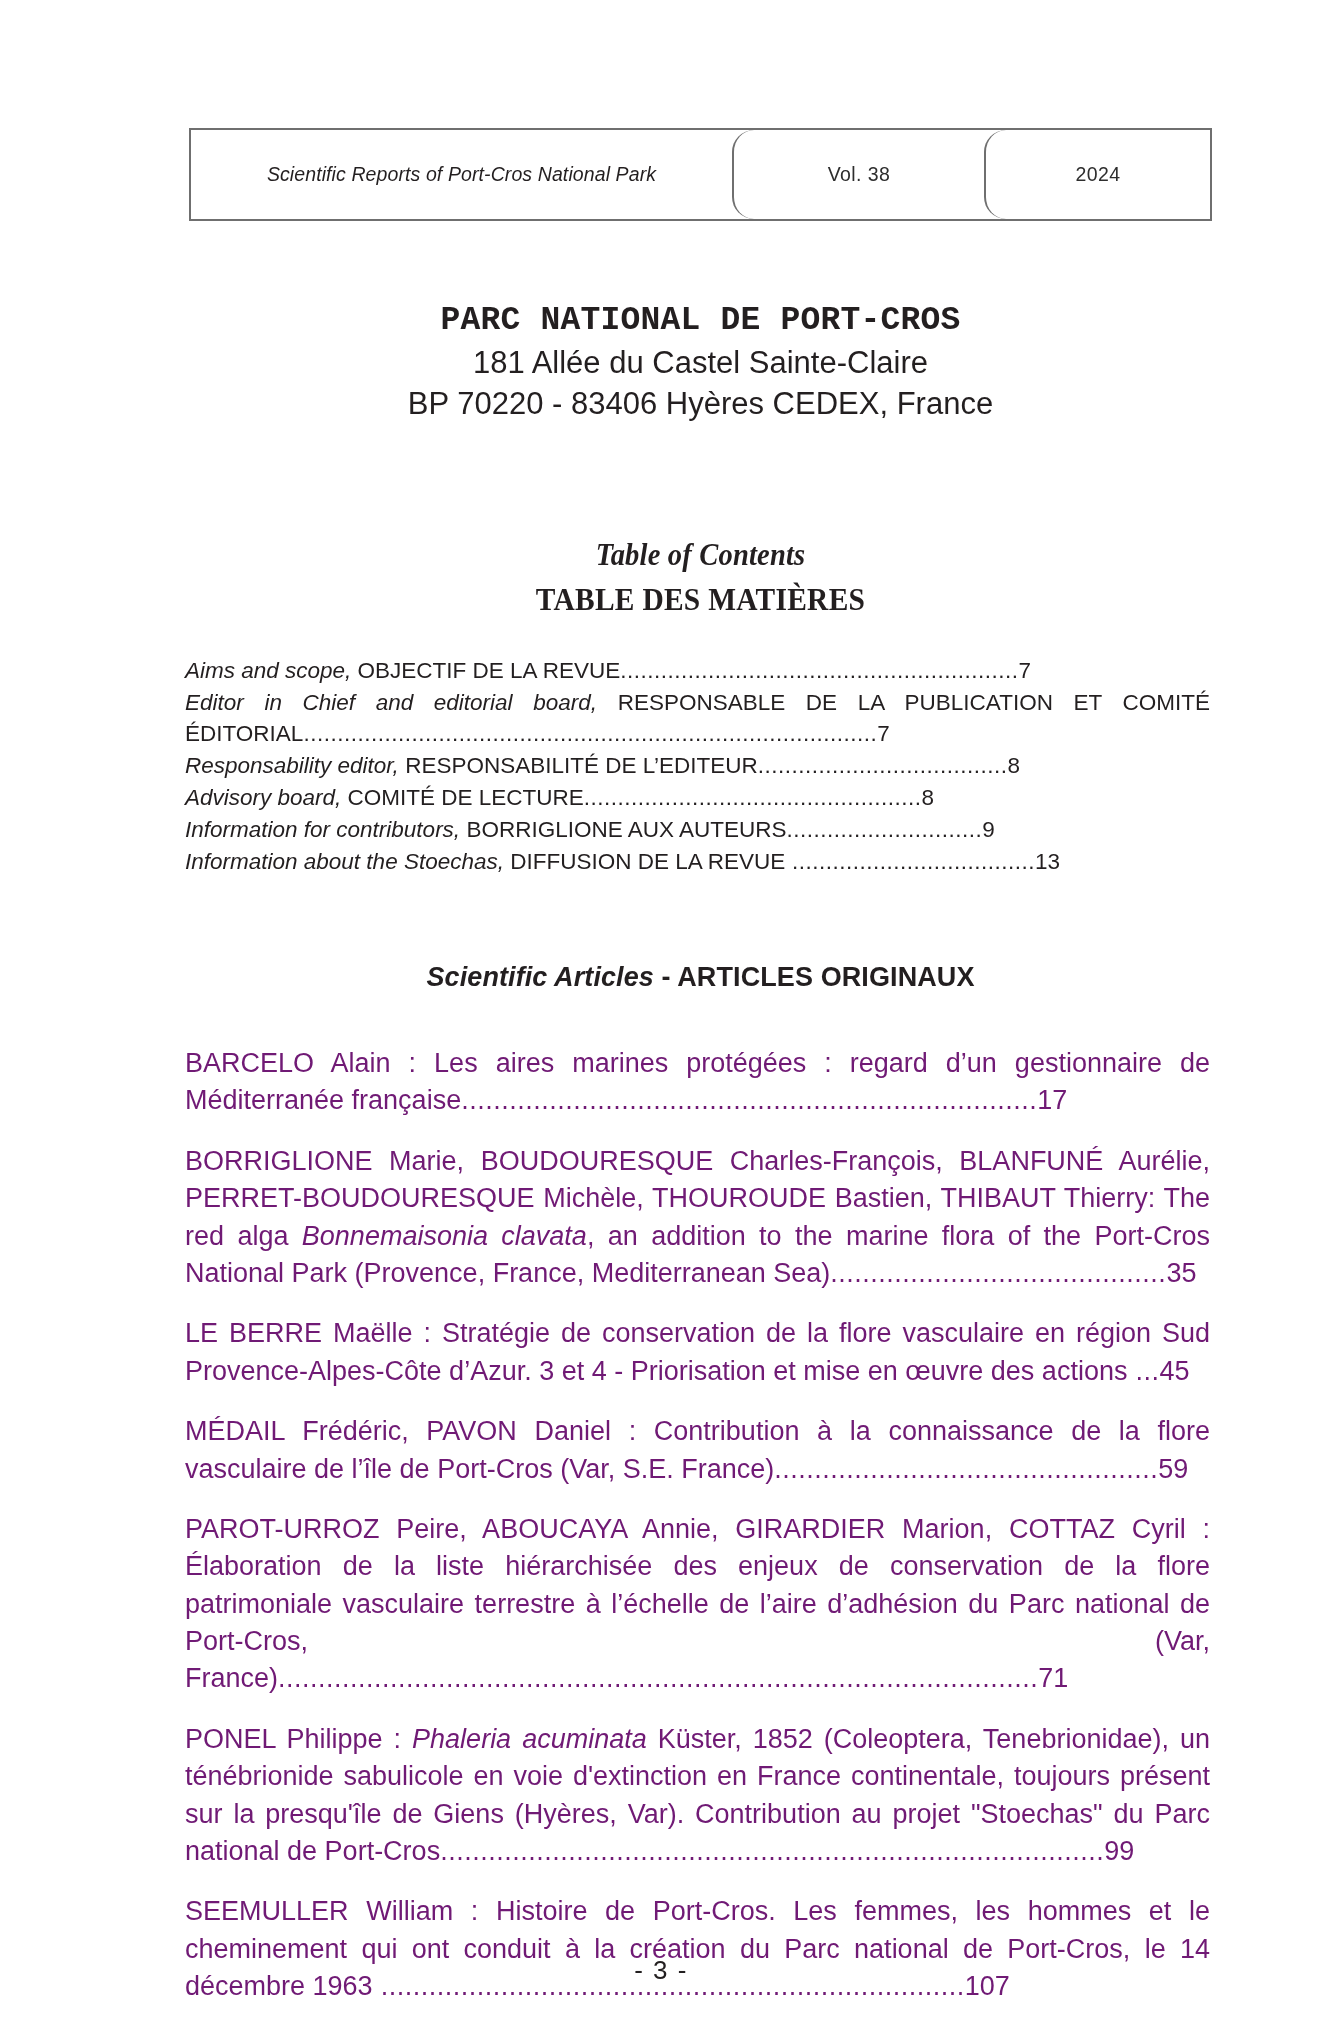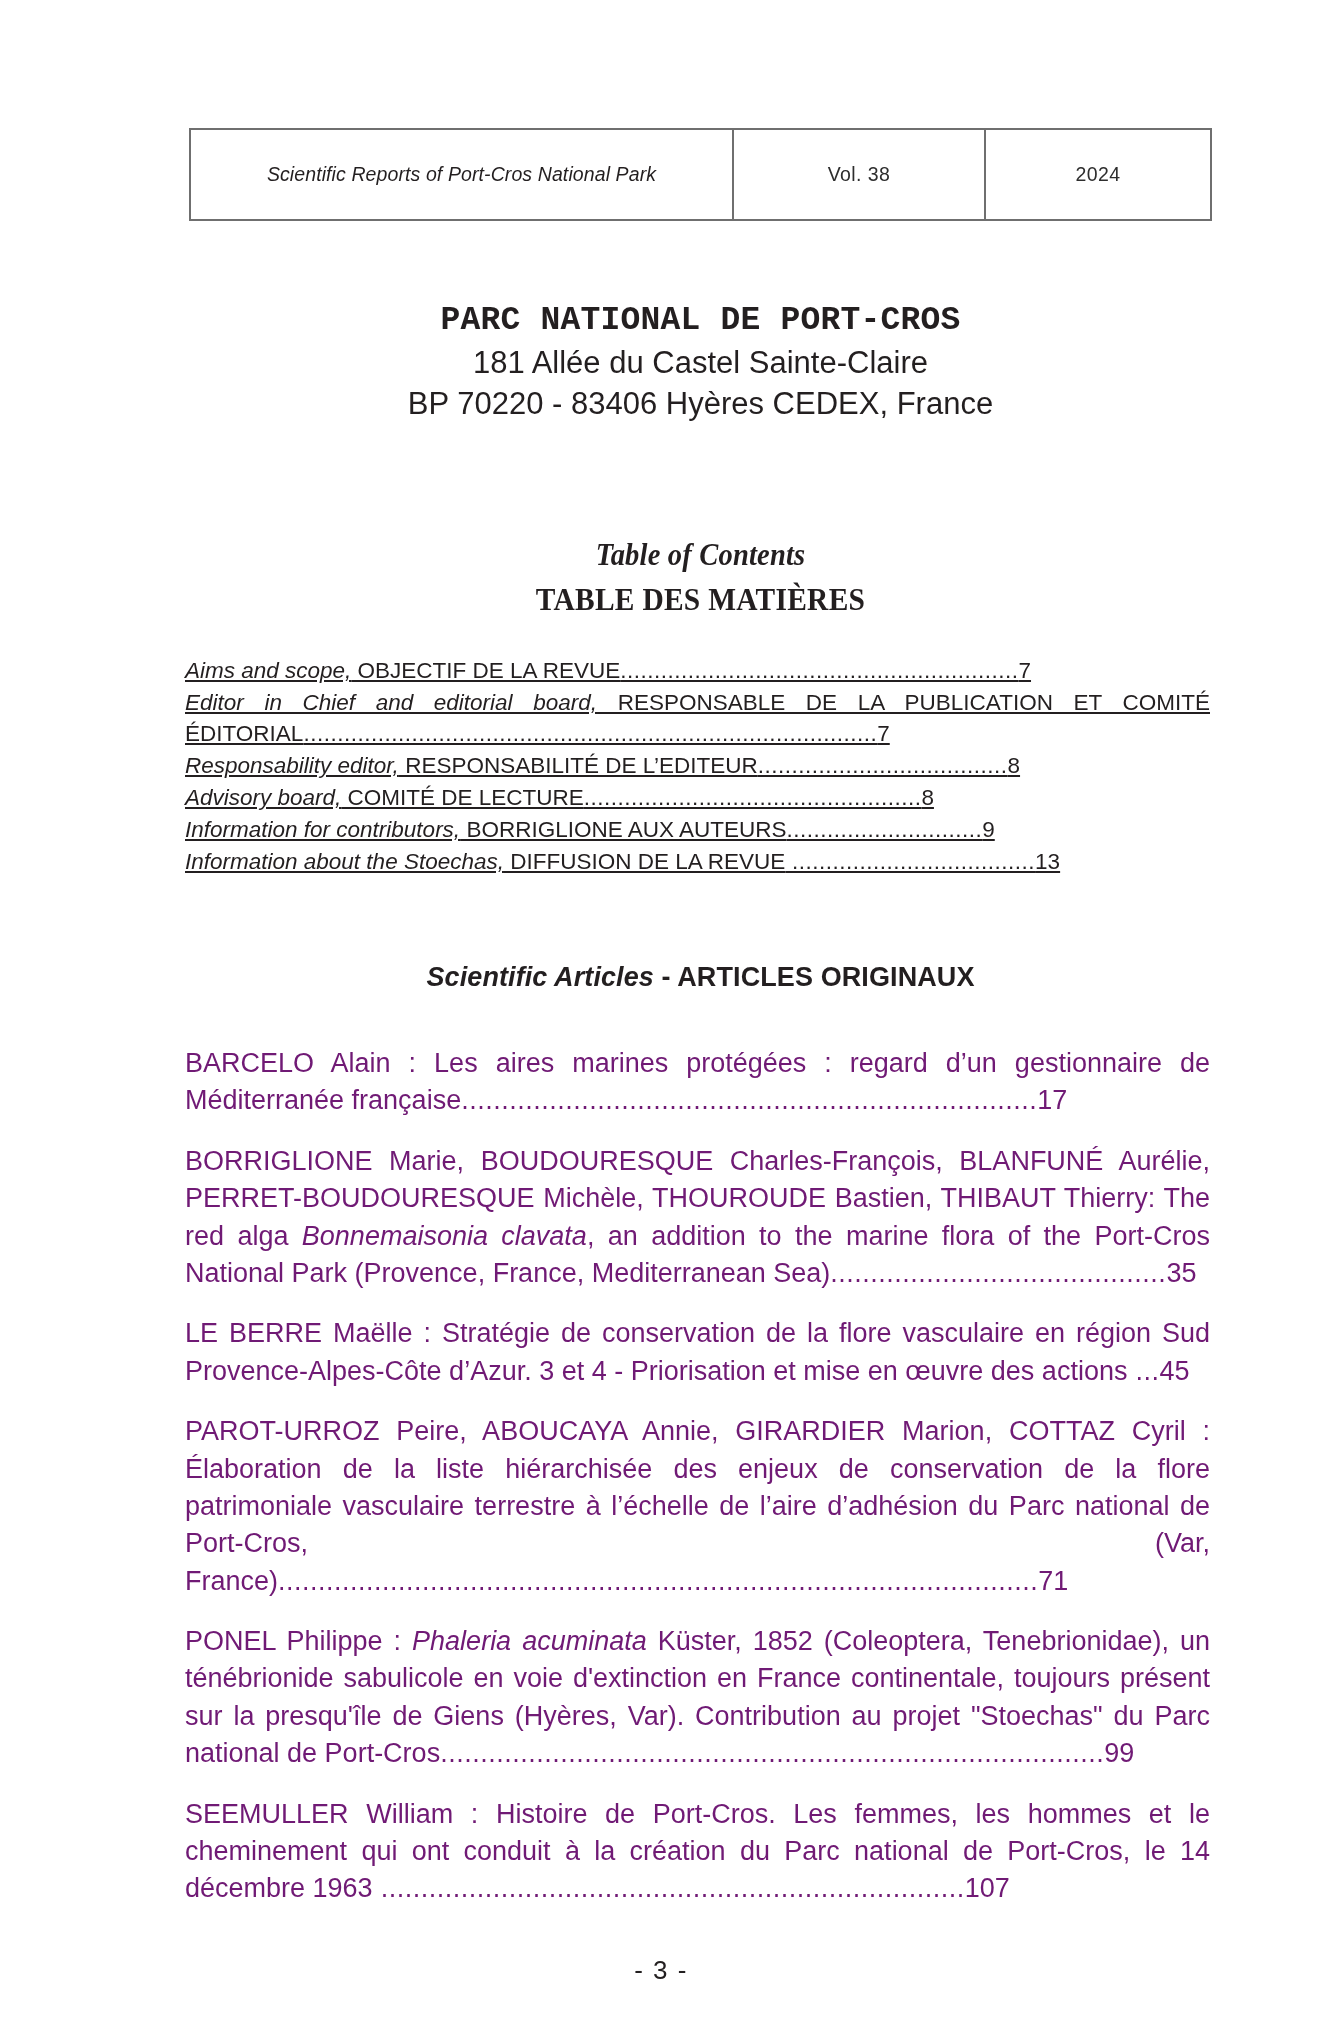--- a/index.html
+++ b/index.html
@@ -31,20 +31,21 @@
     box-sizing: border-box;
     display: flex;
     align-items: stretch;
   }
   .runhead-cell {
     display: flex;
     align-items: center;
     justify-content: center;
     box-sizing: border-box;
     font-size: 19.5px;
+    border-radius: 22px;
   }
   .rh-journal {
     flex: 0 0 541px;
     font-style: italic;
     letter-spacing: 0.1px;
   }
   .rh-vol {
     flex: 0 0 252px;
     border-left: 2px solid #6f6f6f;
     color: #2e2e2e;
@@ -115,21 +116,20 @@
     top: 655px;
     width: 1025px;
   }
   .fm-entry {
     font-size: 22.5px;
     line-height: 1.38;
     text-align: justify;
     text-justify: inter-word;
     margin: 0 0 1px 0;
     color: #231f20;
-    text-decoration: underline;
   }
   .fm-entry .en {
     font-style: italic;
   }
   .leader {
     letter-spacing: 0.5px;
   }
 
   
   .sa-head {
@@ -248,20 +248,23 @@
     </p>
 
     <p class="art-entry">
       <span>BORRIGLIONE Marie, BOUDOURESQUE Charles-François, BLANFUNÉ Aurélie, PERRET-BOUDOURESQUE Michèle, THOUROUDE Bastien, THIBAUT Thierry</span><span>: The red alga </span><i>Bonnemaisonia clavata</i><span>, an addition to the marine flora of the Port-Cros National Park (Provence, France, Mediterranean Sea)</span><span class="leader">..........................................</span><span>35</span>
     </p>
 
     <p class="art-entry">
       <span>LE BERRE Maëlle</span><span> : Stratégie de conservation de la flore vasculaire en région Sud Provence-Alpes-Côte d’Azur. 3 et 4 - Priorisation et mise en œuvre des actions</span><i></i><span></span><span class="leader"> ...</span><span>45</span>
     </p>
 
+    <p class="art-entry">
+      <span>MÉDAIL Frédéric, PAVON Daniel</span><span> : Contribution à la connaissance de la flore vasculaire de l’île de Port-Cros (Var, S.E. France)</span><i></i><span></span><span class="leader">................................................</span><span>59</span>
+    </p>
 
     <p class="art-entry">
       <span>PAROT-URROZ Peire, ABOUCAYA Annie, GIRARDIER Marion, COTTAZ Cyril</span><span> : Élaboration de la liste hiérarchisée des enjeux de conservation de la flore patrimoniale vasculaire terrestre à l’échelle de l’aire d’adhésion du Parc national de Port-Cros, (Var, France)</span><i></i><span></span><span class="leader">...............................................................................................</span><span>71</span>
     </p>
 
     <p class="art-entry">
       <span>PONEL Philippe</span><span> : </span><i>Phaleria acuminata</i><span> Küster, 1852 (Coleoptera, Tenebrionidae), un ténébrionide sabulicole en voie d'extinction en France continentale, toujours présent sur la presqu'île de Giens (Hyères, Var). Contribution au projet "Stoechas" du Parc national de Port-Cros</span><span class="leader">...................................................................................</span><span>99</span>
     </p>
 
     <p class="art-entry">

